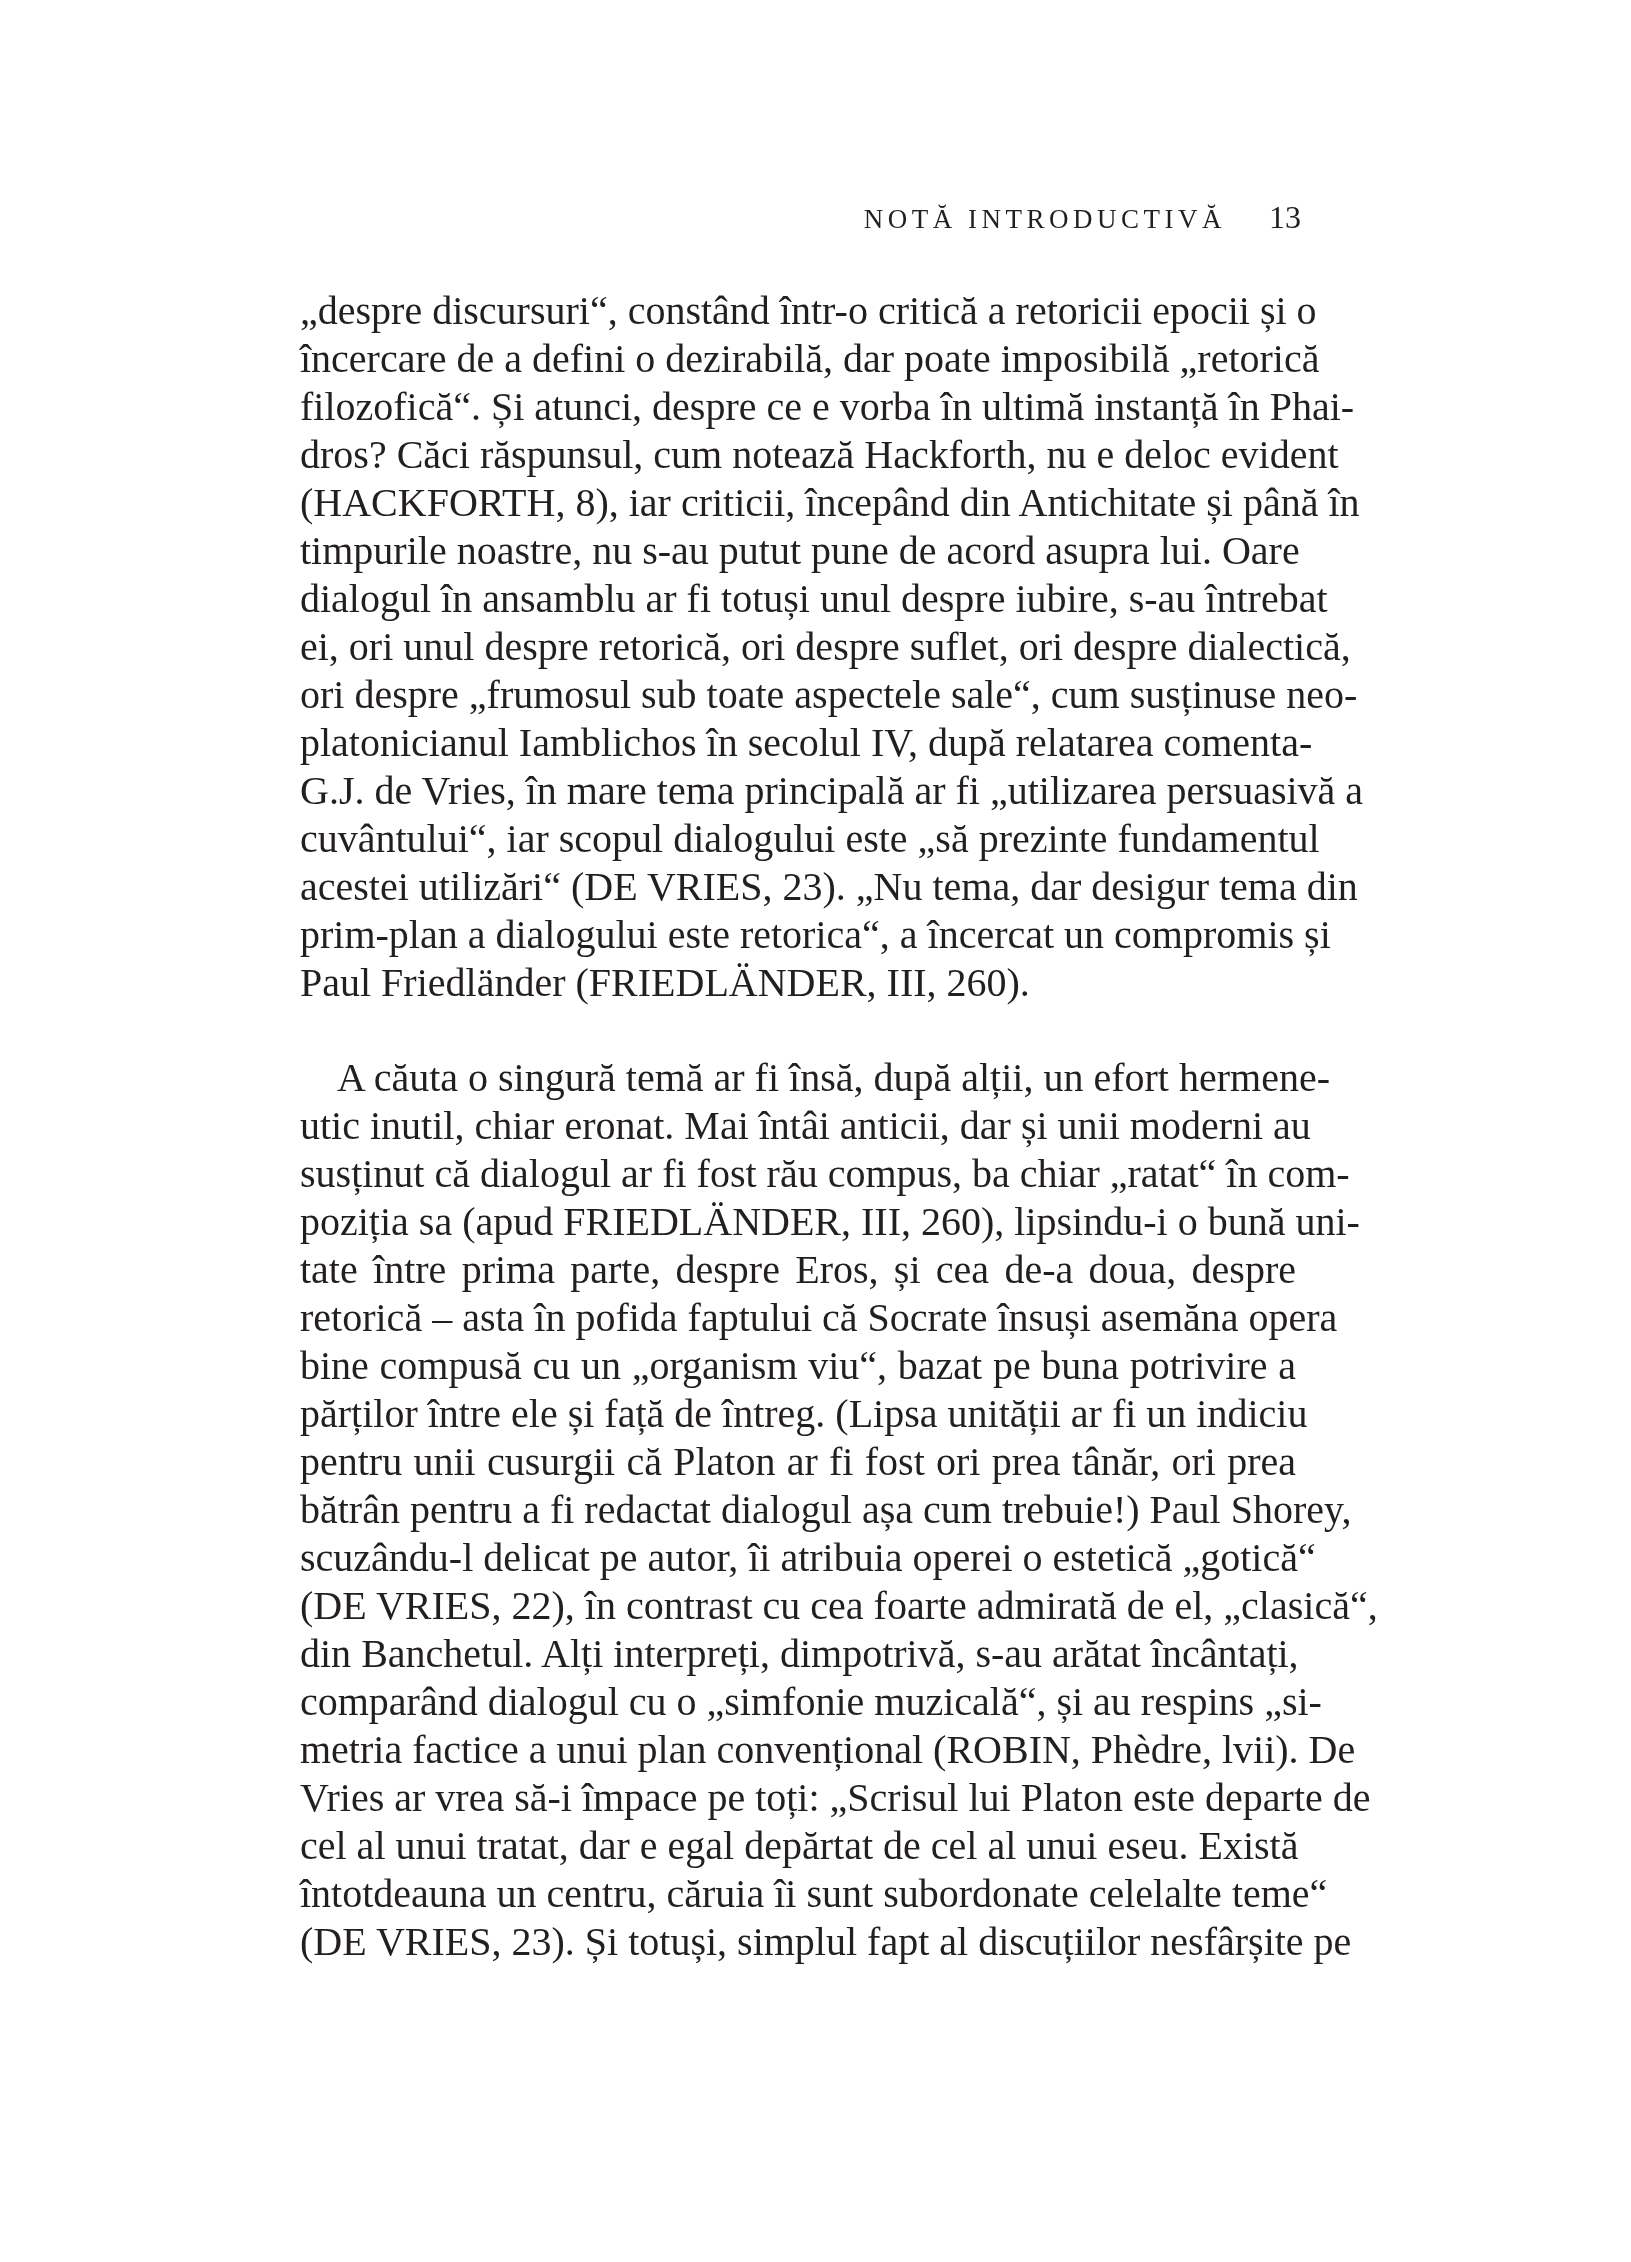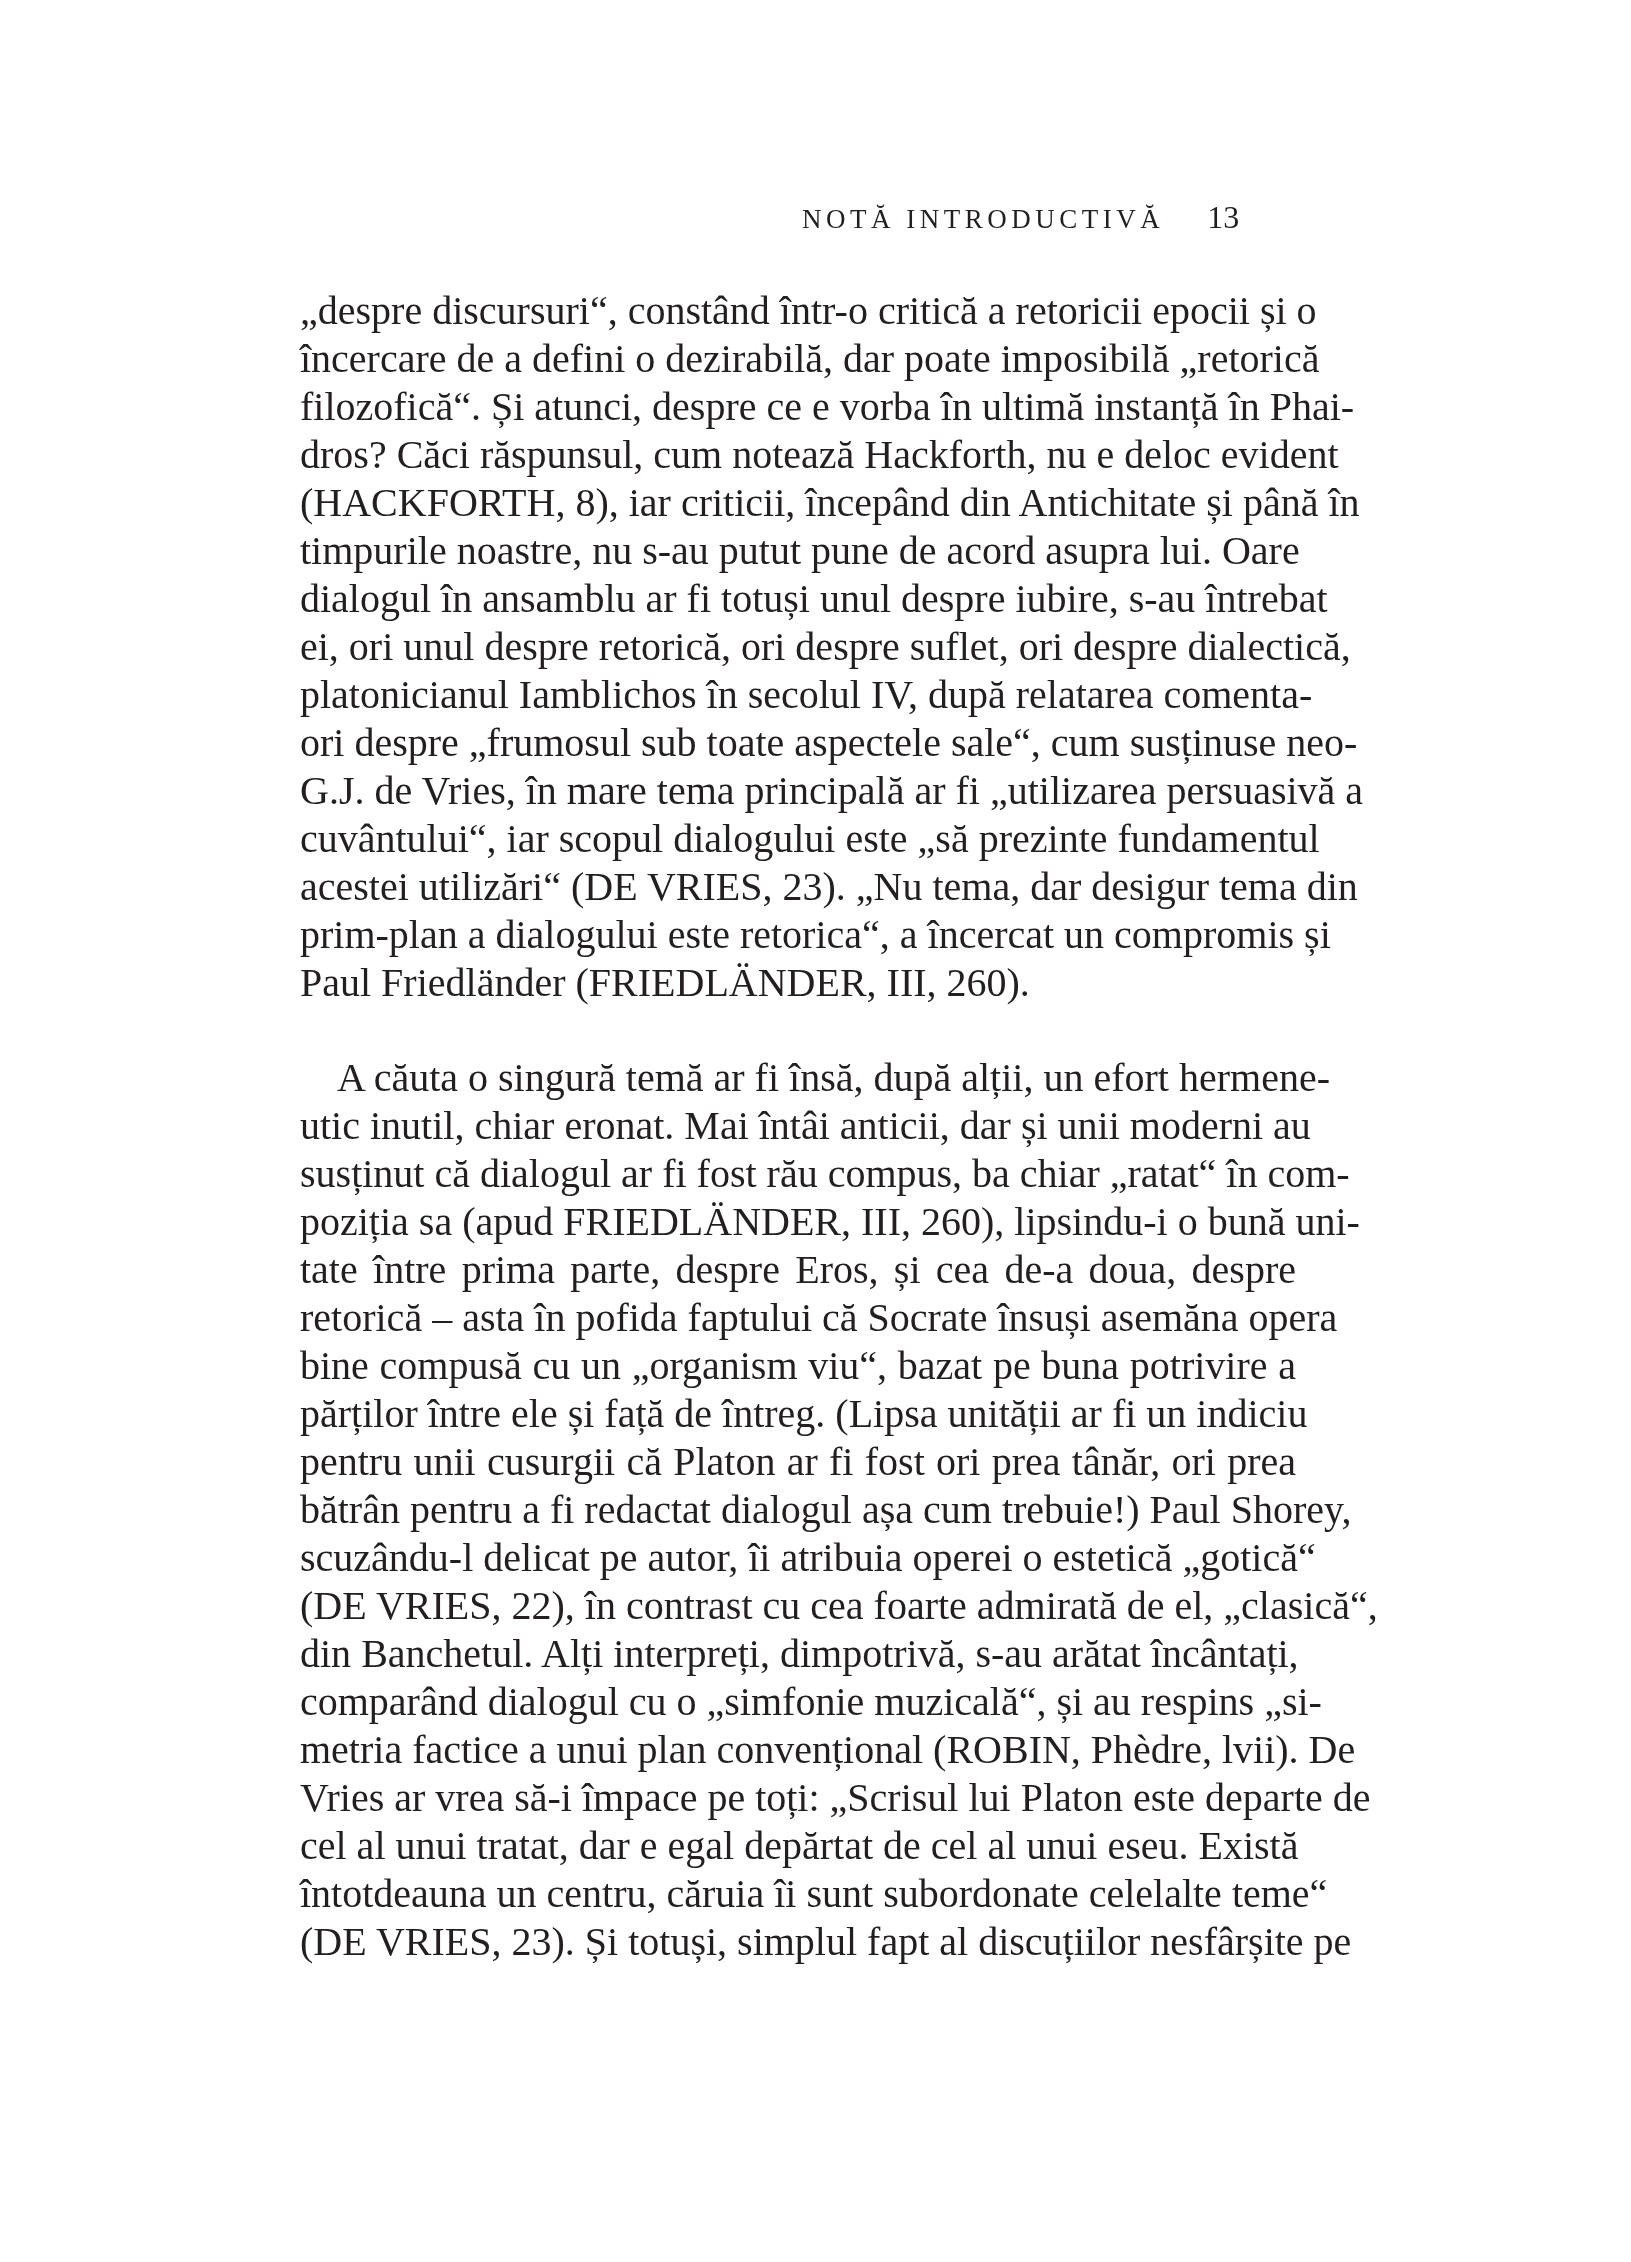--- a/index.html
+++ b/index.html
@@ -1,20 +1,20 @@
 <!DOCTYPE html>
 <html style="font-size:14.3px"><head>
 <meta charset="utf-8">
 <style>
   html, body { margin: 0; padding: 0; background: #ffffff; }
   body { width: 1632px; height: 2263px; position: relative; overflow: hidden; color: #231f20; }
   .running-head {
     position: absolute; left: 802px; top: 198px; width: 499px;
     font-family: "Liberation Serif", "DejaVu Serif", serif;
-    font-size: 27px; line-height: 39px; white-space: nowrap; text-align: left;
+    font-size: 27px; line-height: 39px; white-space: nowrap; text-align: right;
   }
   .running-title { letter-spacing: 4.5px; margin-right: 43px; }
   .page-number { font-size: 32px; }
   .body-text {
     position: absolute; left: 300px; top: 287px; width: 996px;
     font-family: "Liberation Serif", "DejaVu Serif", serif;
     font-size: 40px; line-height: 48px;
   }
   .line {
     display: block; height: 48px; white-space: nowrap;
@@ -33,22 +33,22 @@
 
 <div class="body-text" id="body-text">
     <div class="line"><span>„despre discursuri“, constând într-o critică a retoricii epocii și o</span></div>
     <div class="line"><span>încercare de a defini o dezirabilă, dar poate imposibilă „retorică</span></div>
     <div class="line"><span>filozofică“. Și atunci, despre ce e vorba în ultimă instanță în </span><span class="it">Phai-</span></div>
     <div class="line"><span class="it">dros</span><span>? Căci răspunsul, cum notează Hackforth, nu e deloc evident</span></div>
     <div class="line"><span>(HACKFORTH, 8), iar criticii, începând din Antichitate și până în</span></div>
     <div class="line"><span>timpurile noastre, nu s-au putut pune de acord asupra lui. Oare</span></div>
     <div class="line"><span>dialogul în ansamblu ar fi totuși unul despre iubire, s-au întrebat</span></div>
     <div class="line"><span>ei, ori unul despre retorică, ori despre suflet, ori despre dialectică,</span></div>
+    <div class="line"><span>ori despre „frumosul sub toate aspectele sale“, cum susținuse neo-</span></div>
     <div class="line"><span>platonicianul Iamblichos în secolul IV, după relatarea comenta-</span></div>
-    <div class="line"><span>ori despre „frumosul sub toate aspectele sale“, cum susținuse neo-</span></div>
     <div class="line"><span>G.J. de Vries, în mare tema principală ar fi „utilizarea persuasivă a</span></div>
     <div class="line"><span>cuvântului“, iar scopul dialogului este „să prezinte fundamentul</span></div>
     <div class="line"><span>acestei utilizări“ (DE VRIES, 23). „Nu tema, dar desigur tema din</span></div>
     <div class="line"><span>prim-plan a dialogului este retorica“, a încercat un compromis și</span></div>
     <div class="line last"><span>Paul Friedländer (FRIEDLÄNDER, III, 260).</span></div>
     <div class="line indent"><span>A căuta o singură temă ar fi însă, după alții, un efort hermene-</span></div>
     <div class="line"><span>utic inutil, chiar eronat. Mai întâi anticii, dar și unii moderni au</span></div>
     <div class="line"><span>susținut că dialogul ar fi fost rău compus, ba chiar „ratat“ în com-</span></div>
     <div class="line"><span>poziția sa (</span><span class="it">apud</span><span> FRIEDLÄNDER, III, 260), lipsindu-i o bună uni-</span></div>
     <div class="line"><span>tate între prima parte, despre Eros, și cea de-a doua, despre</span></div>

